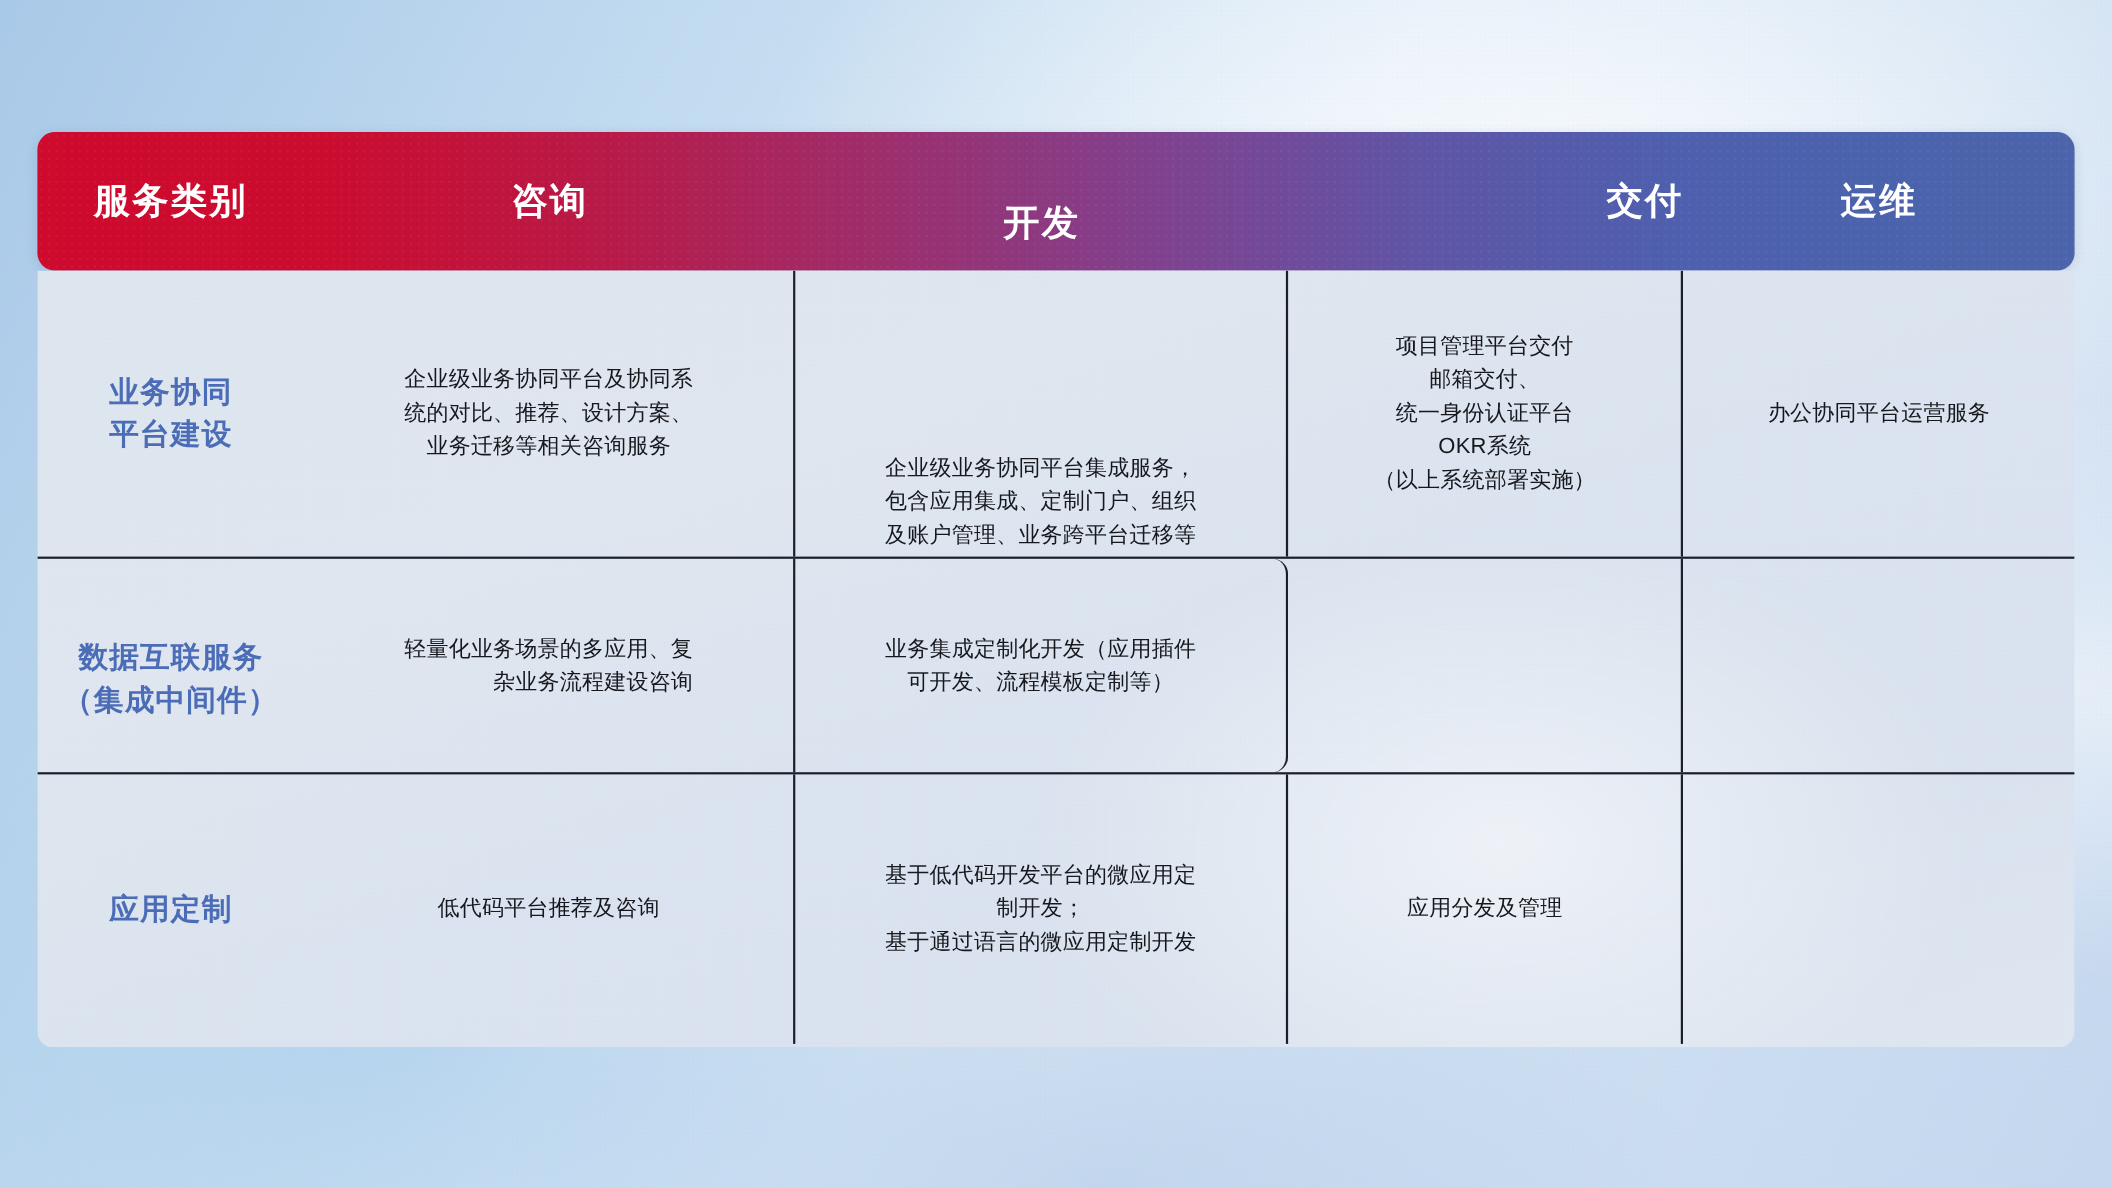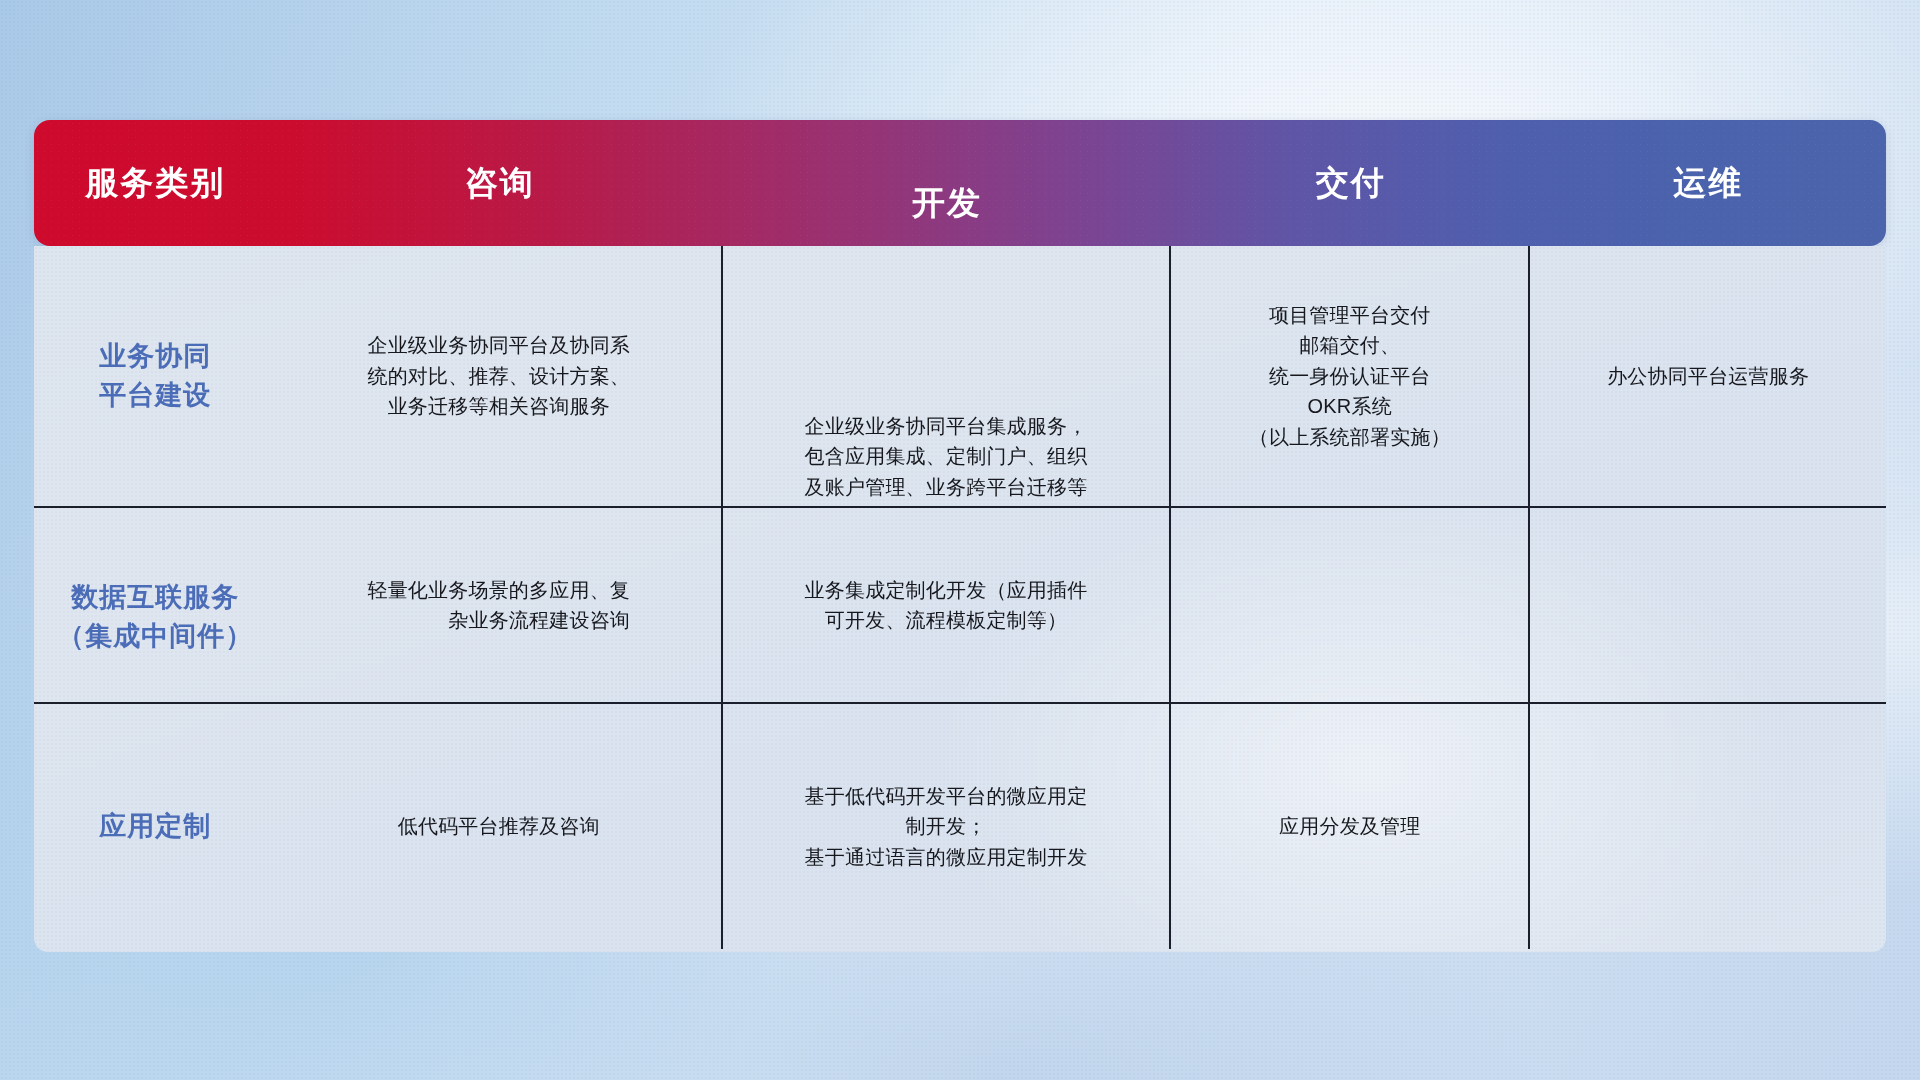--- a/index.html
+++ b/index.html
@@ -134,21 +134,21 @@
 <div id="bg-sheen"></div>
 <div id="bg-grain"></div>
 
 <div id="table-card">
 
   <div id="table-header">
     <div id="header-dots"></div>
     <div class="hcell" style="width:13.1%;">服务类别</div>
     <div class="hcell" style="width:24.1%;">咨询</div>
     <div class="hcell" style="width:24.2%;margin-top:41px;">开发</div>
-    <div class="hcell" style="width:19.4%;">交付</div>
+    <div class="hcell" style="width:19.4%;text-align:right;">交付</div>
     <div class="hcell" style="width:19.2%;">运维</div>
   </div>
 
   <div id="table-body">
     <div id="body-grain"></div>
 
     <div class="row row-sep" style="height:262px;">
       <div class="cell" style="width:13.1%;">
         <span class="cat-label">业务协同
 平台建设</span>
@@ -177,21 +177,21 @@
 
     <div class="row row-sep" style="height:196px;">
       <div class="cell" style="width:13.1%;margin-top:24px;">
         <span class="cat-label">数据互联服务
 （集成中间件）</span>
       </div>
       <div class="cell cell-div" style="width:24.1%;text-align:right;">
         <span class="body-text">轻量化业务场景的多应用、复
 杂业务流程建设咨询</span>
       </div>
-      <div class="cell cell-div" style="width:24.2%;">
+      <div class="cell cell-div" style="width:24.2%;border-radius:14px;">
         <span class="body-text">业务集成定制化开发（应用插件
 可开发、流程模板定制等）</span>
       </div>
       <div class="cell cell-div" style="width:19.4%;">
         <span class="body-text"></span>
       </div>
       <div class="cell" style="width:19.2%;">
         <span class="body-text"></span>
       </div>
     </div>

